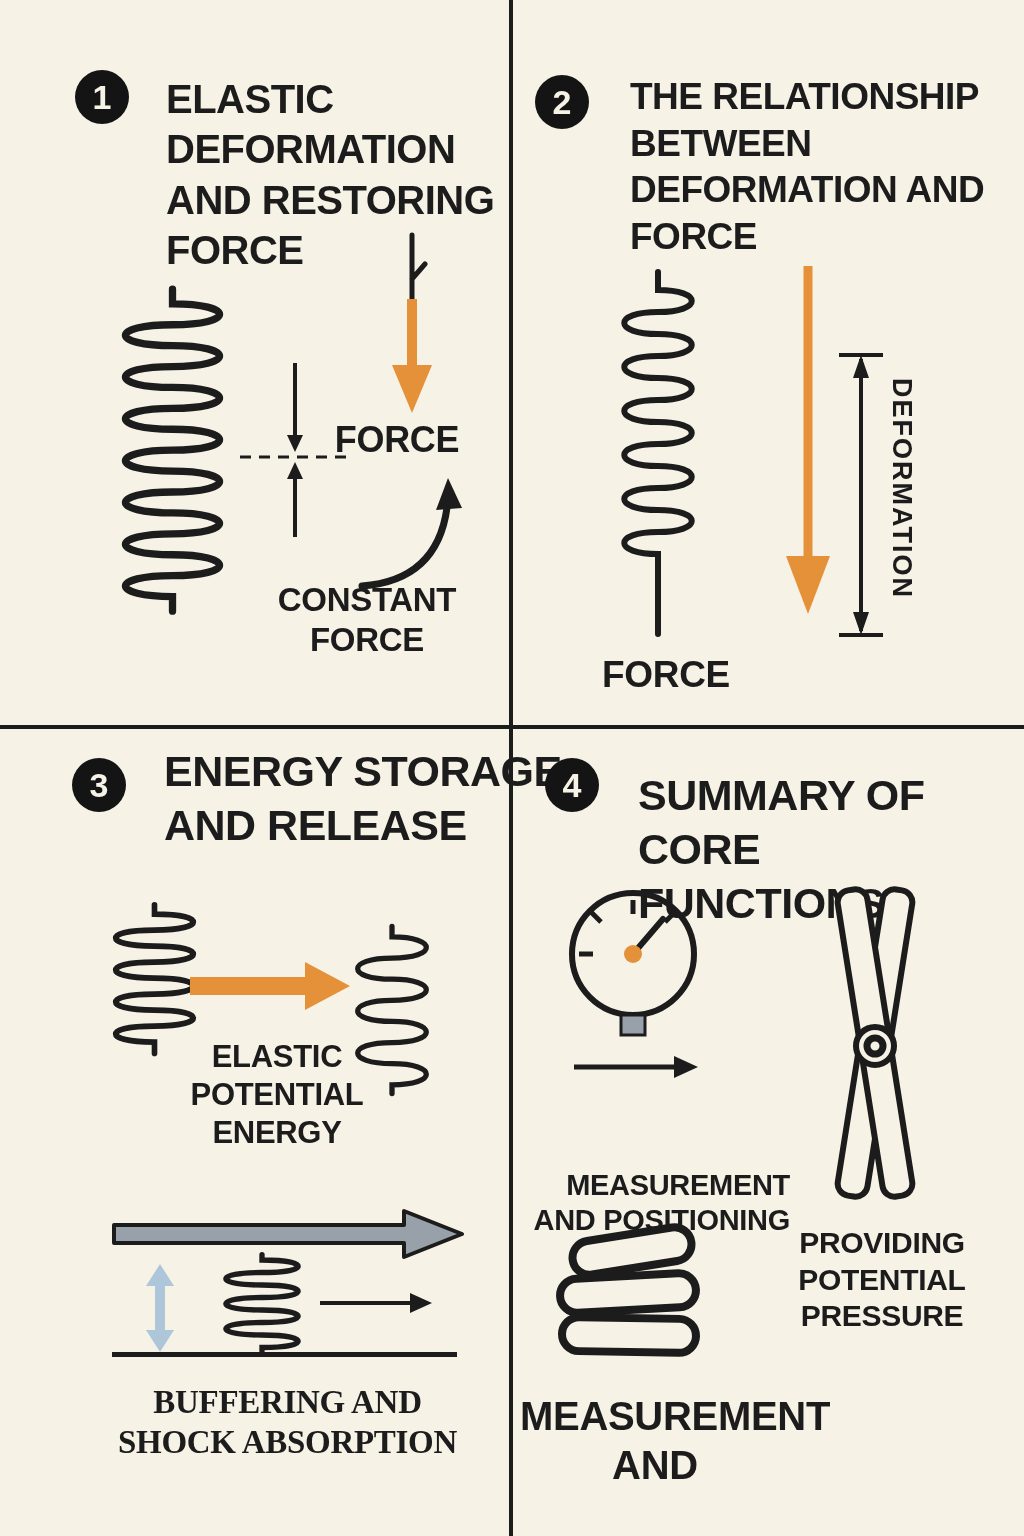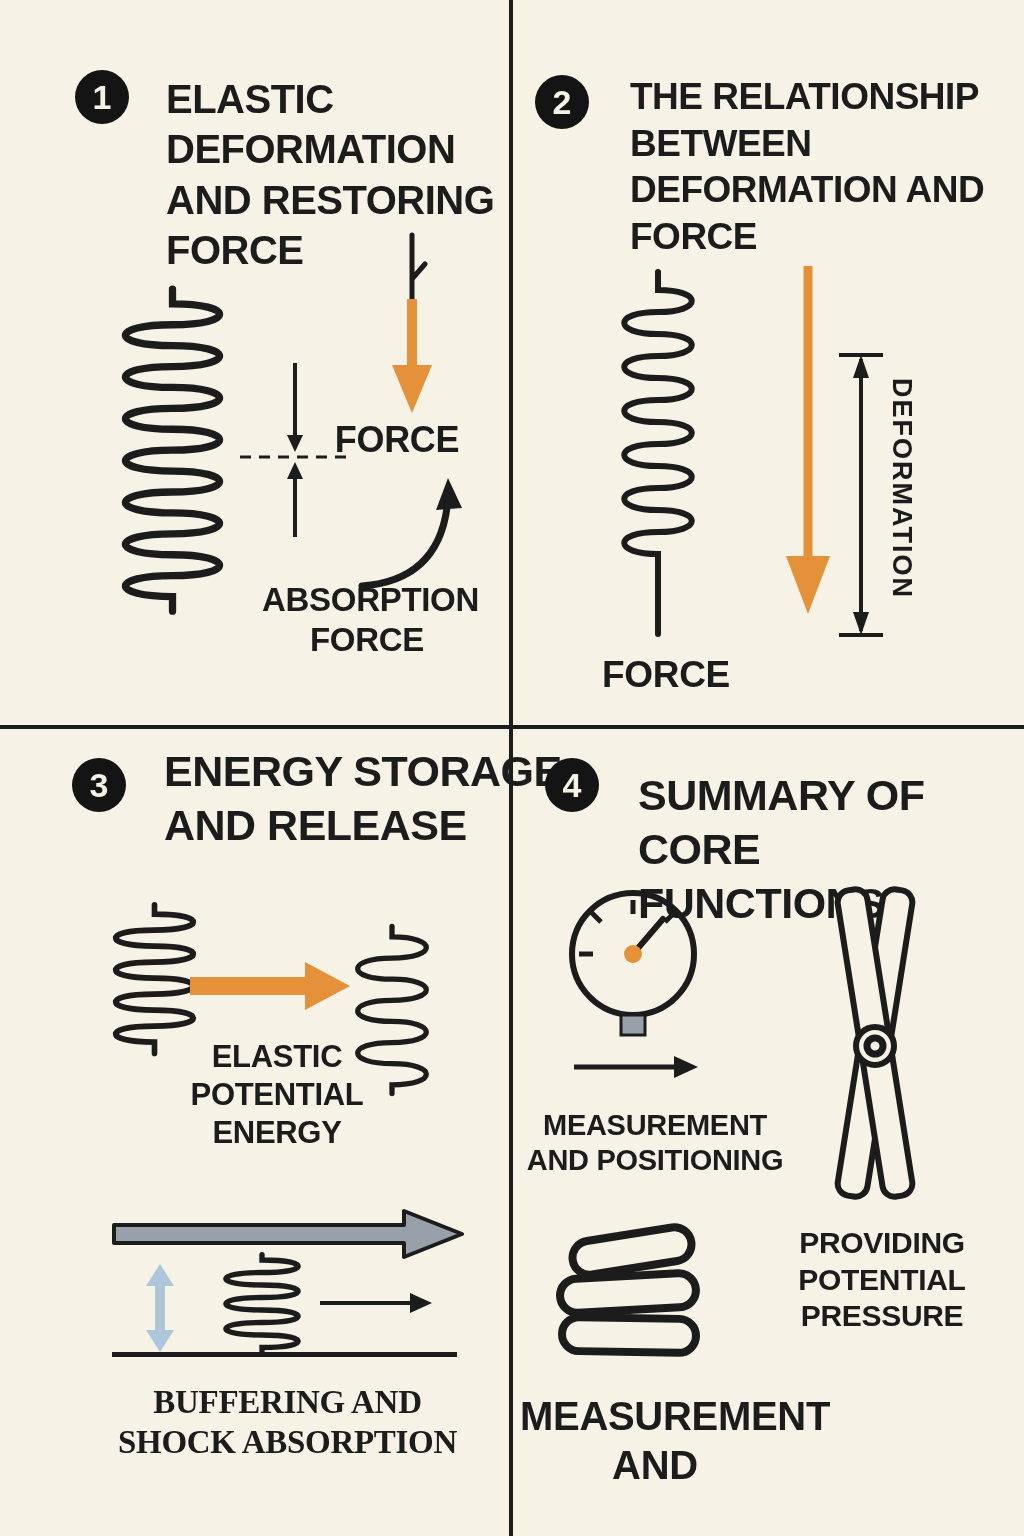--- a/index.html
+++ b/index.html
@@ -80,21 +80,21 @@
       <polygon points="12,130 52,130 32,178" fill="#e5913a"></polygon>
     </svg>
 
     <div class="label" style="left:332px;top:418px;width:130px;font-size:36px;">FORCE</div>
 
     <svg style="left:350px;top:468px;" width="120" height="125" viewBox="0 0 120 125">
       <path d="M12 118 Q 92 112 98 30" fill="none" stroke="#1c1c1c" stroke-width="7" stroke-linecap="round"></path>
       <polygon points="86,42 112,40 98,10" fill="#1c1c1c"></polygon>
     </svg>
 
-    <div class="label" style="left:262px;top:580px;width:210px;font-size:33px;">ABSORPTION FORCE</div>
+    <div class="label" style="left:262px;top:580px;width:210px;font-size:33px;">CONSTANT FORCE</div>
   </section>
 
   <section>
     <div class="badge" style="left:535px;top:75px;">2</div>
     <h2 class="title t2">THE RELATIONSHIP BETWEEN DEFORMATION AND FORCE</h2>
 
     <svg style="left:608px;top:268px;" width="100" height="385" viewBox="0 0 100 385">
       <path d="M50 4 v18
         c45 0 45 22 0 22 c-45 0 -45 22 0 22
         c45 0 45 22 0 22 c-45 0 -45 22 0 22
@@ -191,21 +191,21 @@
       <line x1="33" y1="30" x2="43" y2="40" stroke="#1c1c1c" stroke-width="5"></line>
       <line x1="117" y1="30" x2="107" y2="40" stroke="#1c1c1c" stroke-width="5"></line>
       <line x1="21" y1="72" x2="35" y2="72" stroke="#1c1c1c" stroke-width="5"></line>
       <line x1="75" y1="72" x2="105" y2="37" stroke="#1c1c1c" stroke-width="6" stroke-linecap="round"></line>
       <circle cx="75" cy="72" r="9" fill="#e5913a"></circle>
       <rect x="63" y="133" width="24" height="20" fill="#98a1a9" stroke="#1c1c1c" stroke-width="3"></rect>
       <line x1="16" y1="185" x2="116" y2="185" stroke="#1c1c1c" stroke-width="5"></line>
       <polygon points="116,174 116,196 140,185" fill="#1c1c1c"></polygon>
     </svg>
 
-    <div class="label" style="left:520px;top:1108px;width:270px;font-size:29px;">MEASUREMENT AND POSITIONING</div>
+    <div class="label" style="left:520px;top:1168px;width:270px;font-size:29px;text-align:right;">MEASUREMENT AND POSITIONING</div>
 
     <svg style="left:795px;top:878px;" width="160" height="330" viewBox="0 0 160 330">
       <g fill="#f7f2e6" stroke="#1c1c1c" stroke-width="6" stroke-linejoin="round">
         <rect x="-15" y="-155" width="30" height="310" rx="12" transform="translate(80,165) rotate(9)"></rect>
         <rect x="-15" y="-155" width="30" height="310" rx="12" transform="translate(80,165) rotate(-9)"></rect>
       </g>
       <circle cx="80" cy="168" r="19" fill="#f7f2e6" stroke="#1c1c1c" stroke-width="6"></circle>
       <circle cx="80" cy="168" r="8" fill="none" stroke="#1c1c1c" stroke-width="7"></circle>
     </svg>
 

